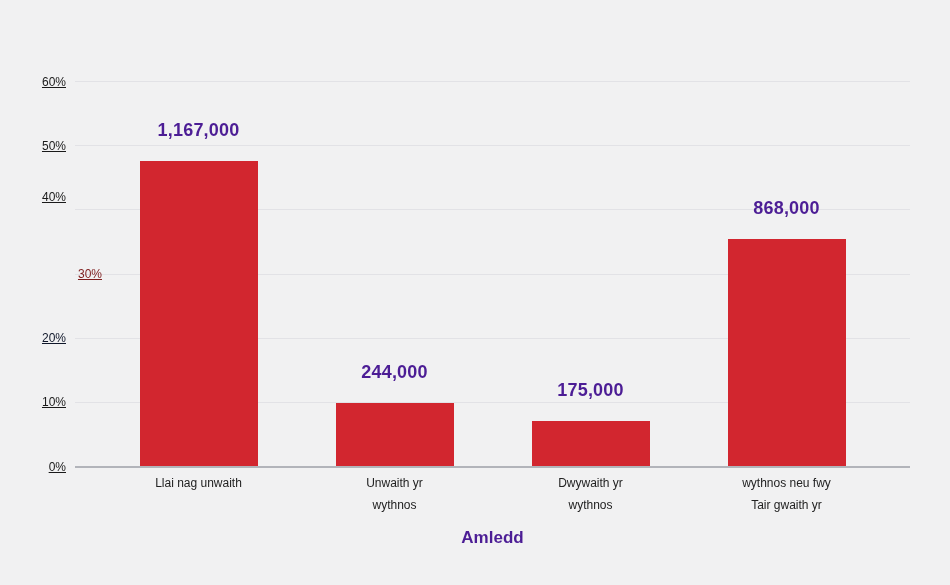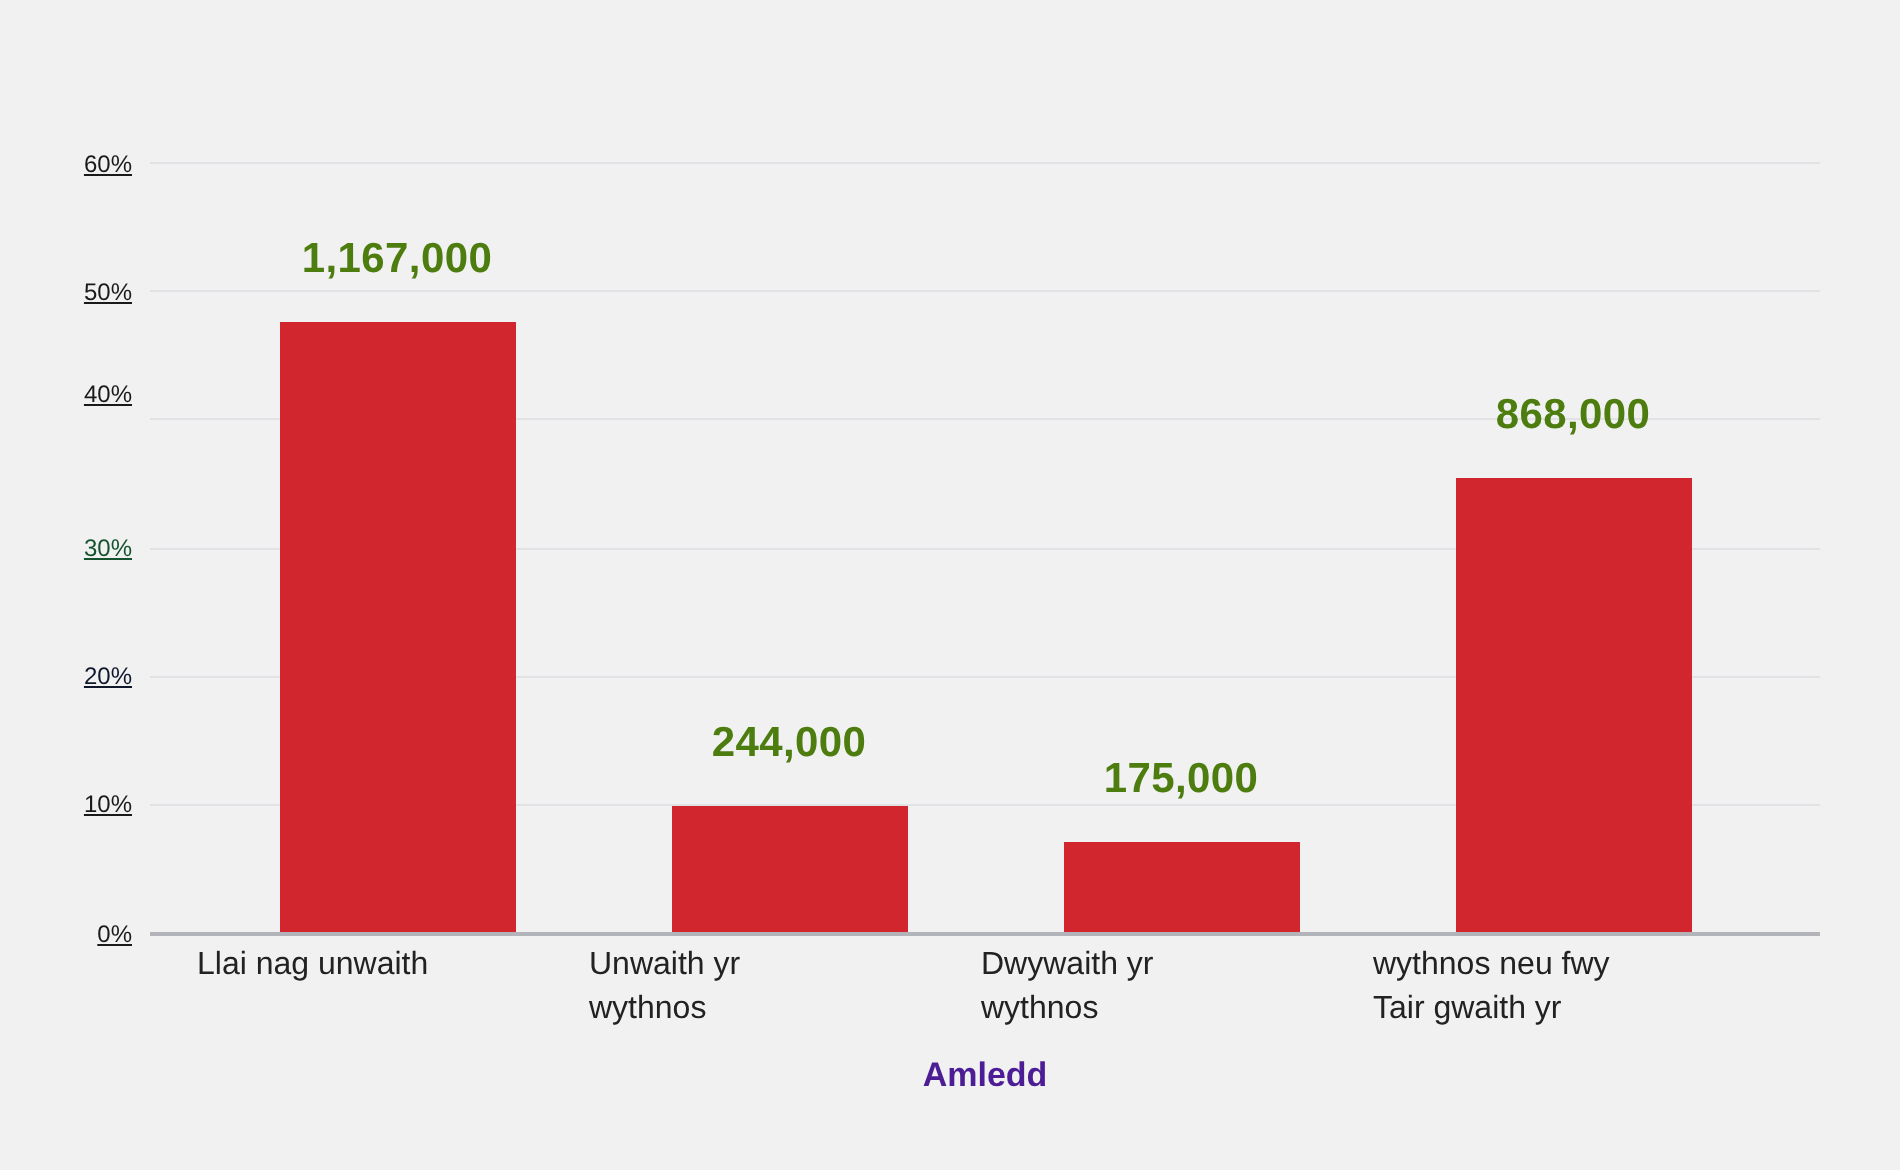--- a/index.html
+++ b/index.html
@@ -30,30 +30,30 @@
     color: #1a1a1a;
     line-height: 20px;
     text-decoration: underline;
   }
   .bar {
     position: absolute;
   }
   .value-label {
     position: absolute;
     text-align: center;
-    font-size: 21px;
+    font-size: 18px;
     font-weight: bold;
-    color: #4d7c0f;
+    color: #4c1d95;
     line-height: 24px;
     letter-spacing: 0.2px;
   }
   .category-label {
     position: absolute;
-    text-align: left;
-    font-size: 16px;
+    text-align: center;
+    font-size: 12px;
     color: #222222;
     line-height: 22px;
   }
   .xlabel {
     position: absolute;
     text-align: center;
     font-size: 17px;
     font-weight: bold;
     color: #4c1d95;
   }
@@ -62,21 +62,21 @@
 <body>
 
 <div id="canvas" style="background: rgb(241, 241, 242);">
   <div id="plot">
       <div class="ytick" style="top: 456.5px; color: rgb(26, 26, 26);">0%</div>
       <div class="gridline" style="left: 75px; width: 835px; top: 401.84px; background: rgb(226, 226, 230);"></div>
       <div class="ytick" style="top: 392.34px; color: rgb(26, 26, 26);">10%</div>
       <div class="gridline" style="left: 75px; width: 835px; top: 337.68px; background: rgb(226, 226, 230);"></div>
       <div class="ytick" style="top: 328.18px; color: #0f172a;">20%</div>
       <div class="gridline" style="left: 75px; width: 835px; top: 273.52px; background: rgb(226, 226, 230);"></div>
-      <div class="ytick" style="top: 264.02px; color: #14532d;">30%</div>
+      <div class="ytick" style="top: 264.02px; color: #7f1d1d; margin-left: 36px;">30%</div>
       <div class="gridline" style="left: 75px; width: 835px; top: 209.36px; background: rgb(226, 226, 230);"></div>
       <div class="ytick" style="top: 187px; color: rgb(26, 26, 26);">40%</div>
       <div class="gridline" style="left: 75px; width: 835px; top: 145.2px; background: rgb(226, 226, 230);"></div>
       <div class="ytick" style="top: 135.7px; color: rgb(26, 26, 26);">50%</div>
       <div class="gridline" style="left: 75px; width: 835px; top: 81.04px; background: rgb(226, 226, 230);"></div>
       <div class="ytick" style="top: 71.54px; color: rgb(26, 26, 26);">60%</div>
       <div class="baseline" style="left: 75px; width: 835px; top: 465.5px; background: rgb(178, 180, 186);"></div>
       <div class="bar" style="left: 139.5px; width: 118px; top: 161.098px; height: 305.402px; background: rgb(210, 38, 47);"></div>
       <div class="value-label" style="left: 108.5px; width: 180px; top: 118.098px;">1,167,000</div>
       <div class="category-label" style="left: 98.5px; width: 200px; top: 472px;">

